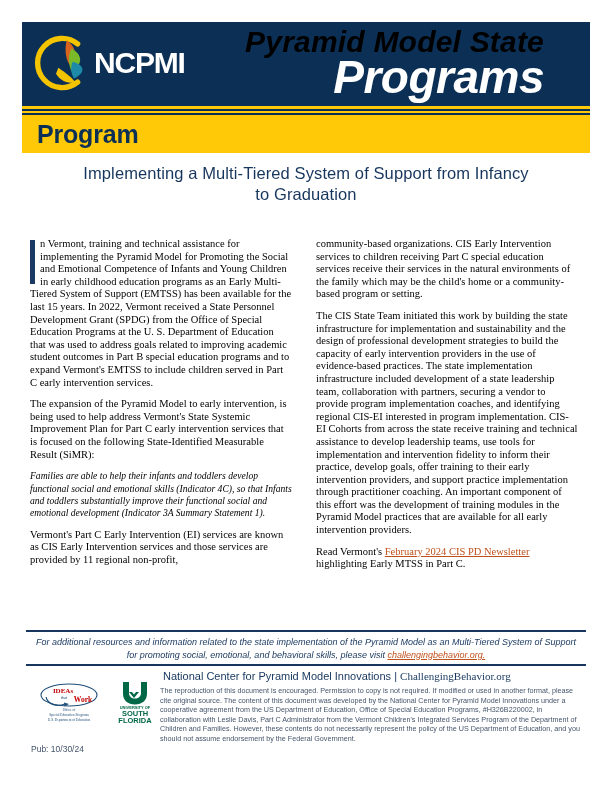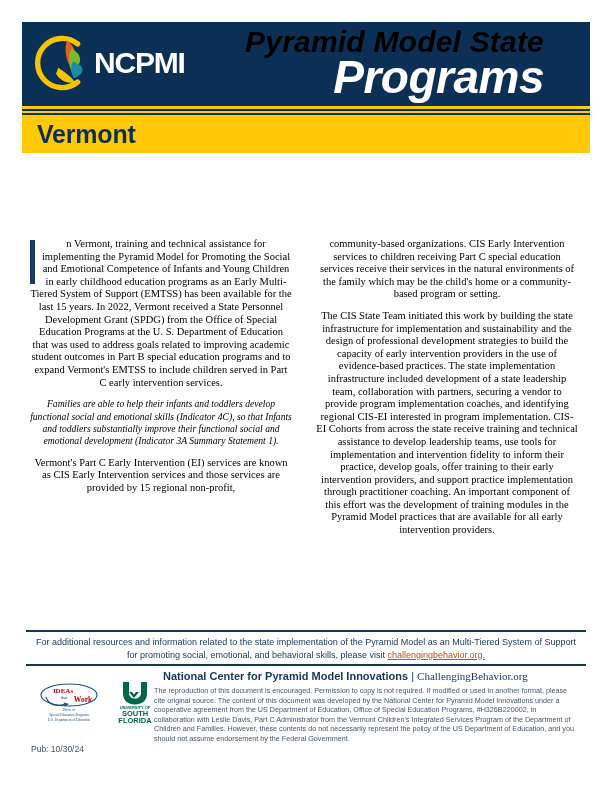--- a/index.html
+++ b/index.html
@@ -130,21 +130,21 @@
     width: 262px;
     font-family: "Liberation Serif", serif;
     font-size: 10.5px;
     line-height: 12.6px;
     color: #000000;
     text-align: left;
   }
   .col-left  { left: 30px; }
   .col-right { left: 316px; }
 
-  .col p { margin: 0 0 9px 0; text-align: center; }
+  .col p { margin: 0 0 9px 0; }
   .col p:last-child { margin-bottom: 0; }
 
   .dropcap-bar {
     float: left;
     width: 5px;
     height: 44px;
     background: #1b3a63;
     margin: 2px 5px 0 0;
   }
   .quote-block {
@@ -161,44 +161,45 @@
   
   .callout-rule-top {
     position: absolute; left: 26px; top: 630px;
     width: 560px; height: 2px; background: #17365d;
   }
   .callout {
     position: absolute; left: 30px; top: 636px;
     width: 552px;
     text-align: center;
     font-family: "Liberation Sans", sans-serif;
+    font-style: italic;
     font-size: 9px;
     line-height: 12.5px;
     color: #17365d;
   }
   .callout a { color: #c0501a; text-decoration: underline; }
   .callout-rule-bot {
     position: absolute; left: 26px; top: 664px;
     width: 560px; height: 2px; background: #17365d;
   }
 
   
   .ncpmi-line {
     position: absolute; left: 163px; top: 670px;
     font-family: "Liberation Sans", sans-serif;
     font-size: 11px;
     color: #17365d;
     white-space: nowrap;
   }
-  .ncpmi-line .bold { font-weight: 700; }
+  .ncpmi-line .bold { font-weight: 400; }
   .ncpmi-line .sep  { font-weight: 400; color: #17365d; }
   .ncpmi-line .site { font-weight: 400; font-family: Liberation Serif, serif; }
 
   .disclaimer {
-    position: absolute; left: 154px; top: 686px;
+    position: absolute; left: 160px; top: 686px;
     width: 424px;
     font-family: "Liberation Sans", sans-serif;
     font-size: 7.2px;
     line-height: 9.6px;
     color: #44546a;
     text-align: left;
   }
 
   .pubdate {
     position: absolute; left: 31px; top: 744px;
@@ -243,34 +244,39 @@
   <div class="spotlight-block">
     <div class="pm-state">Pyramid Model State</div>
     <div class="spotlight">Programs</div>
   </div>
 
   <div class="rule-gold-1"></div>
   <div class="rule-navy-1"></div>
   <div class="rule-gold-2"></div>
   <div class="rule-navy-2"></div>
   <div class="state-band"></div>
-  <div class="state-name">Vermont</div>
-
+  <div class="state-name">Program</div>
+
+  <div class="doc-title">Implementing a Multi-Tiered System of Support from Infancy to Graduation</div>
 
   <div class="col col-left">
     <p>
       <span class="dropcap-bar"></span><span>n Vermont, training and technical assistance for implementing the Pyramid Model for Promoting the Social and Emotional Competence of Infants and Young Children in early childhood education programs as an Early Multi-Tiered System of Support (EMTSS) has been available for the last 15 years. In 2022, Vermont received a State Personnel Development Grant (SPDG) from the Office of Special Education Programs at the U. S. Department of Education that was used to address goals related to improving academic student outcomes in Part B special education programs and to expand Vermont's EMTSS to include children served in Part C early intervention services.</span>
     </p>
+    <p>The expansion of the Pyramid Model to early intervention, is being used to help address Vermont's State Systemic Improvement Plan for Part C early intervention services that is focused on the following State-Identified Measurable Result (SiMR):</p>
     <p class="quote-block">Families are able to help their infants and toddlers develop functional social and emotional skills (Indicator 4C), so that Infants and toddlers substantially improve their functional social and emotional development (Indicator 3A Summary Statement 1).</p>
-    <p>Vermont's Part C Early Intervention (EI) services are known as CIS Early Intervention services and those services are provided by 15 regional non-profit,</p>
+    <p>Vermont's Part C Early Intervention (EI) services are known as CIS Early Intervention services and those services are provided by 11 regional non-profit,</p>
   </div>
 
   <div class="col col-right">
     <p>community-based organizations. CIS Early Intervention services to children receiving Part C special education services receive their services in the natural environments of the family which may be the child's home or a community-based program or setting.</p>
     <p>The CIS State Team initiated this work by building the state infrastructure for implementation and sustainability and the design of professional development strategies to build the capacity of early intervention providers in the use of evidence-based practices. The state implementation infrastructure included development of a state leadership team, collaboration with partners, securing a vendor to provide program implementation coaches, and identifying regional CIS-EI interested in program implementation. CIS-EI Cohorts from across the state receive training and technical assistance to develop leadership teams, use tools for implementation and intervention fidelity to inform their practice, develop goals, offer training to their early intervention providers, and support practice implementation through practitioner coaching. An important component of this effort was the development of training modules in the Pyramid Model practices that are available for all early intervention providers.</p>
+    <p>
+      <span>Read Vermont's </span><a class="inline-link" href="#">February 2024 CIS PD Newsletter</a><span> highlighting Early MTSS in Part C.</span>
+    </p>
   </div>
 
   <div class="callout-rule-top"></div>
   <div class="callout">
     <span>For additional resources and information related to the state implementation of the Pyramid Model as an Multi-Tiered System of Support for promoting social, emotional, and behavioral skills, please visit </span><a href="#">challengingbehavior.org.</a>
   </div>
   <div class="callout-rule-bot"></div>
 
   <svg class="ideas-logo" viewBox="0 0 144 88">
     <ellipse cx="72" cy="26" rx="56" ry="22" fill="none" stroke="#1f4e79" stroke-width="2.2"></ellipse>

